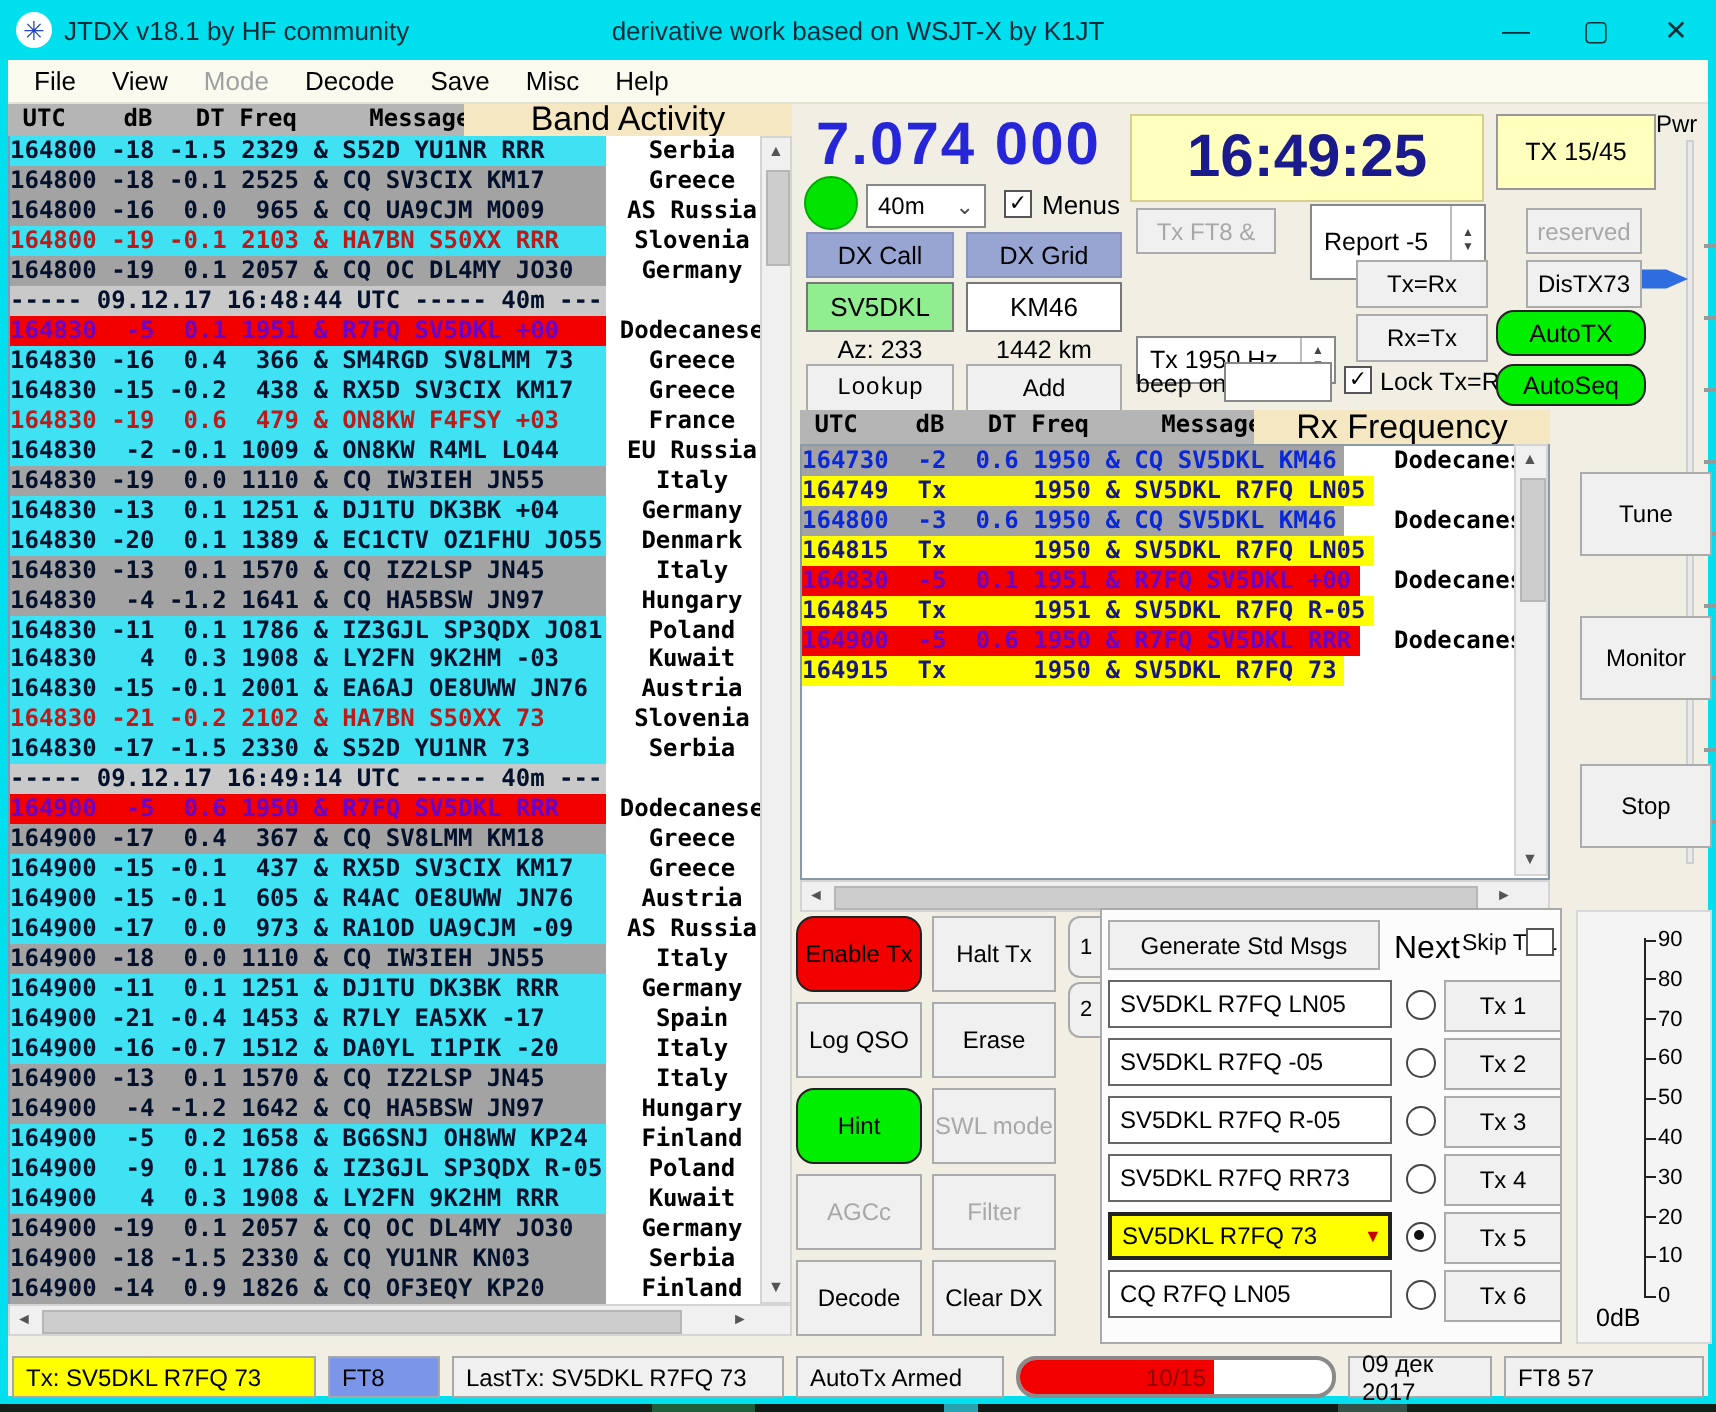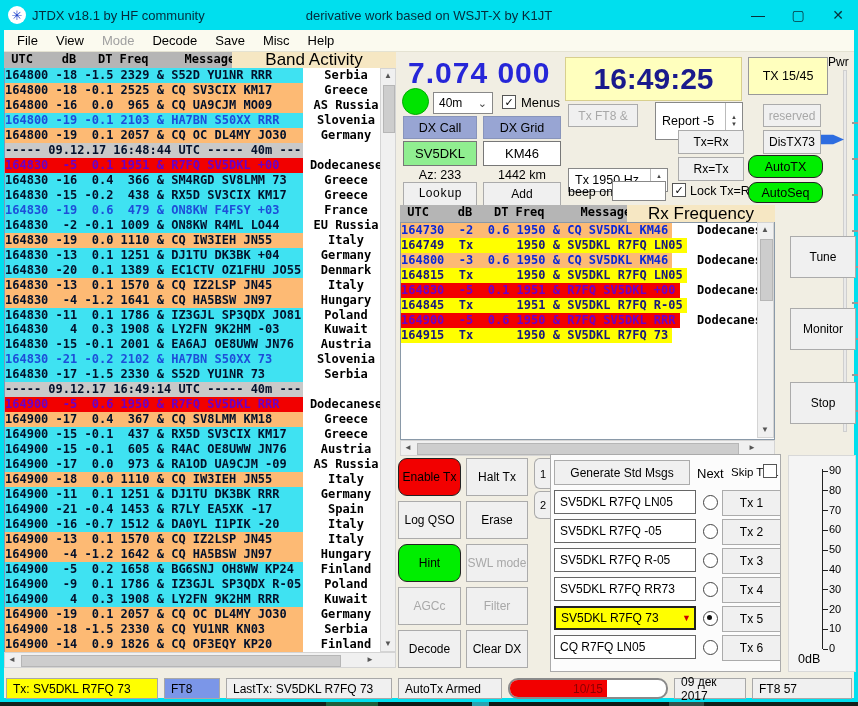--- a/index.html
+++ b/index.html
@@ -25,23 +25,23 @@
   .hdr-gray{background:#b5b5b5;color:#000;font:bold 12px "DejaVu Sans Mono",monospace;white-space:pre;overflow:hidden;}
   .hdr-tan{background:#f6e7c3;text-align:center;font-size:17px;line-height:16px;}
   #ba-body{left:4px;top:68px;width:392px;height:584px;background:#fff;border-left:1px solid #7d9ab8;overflow:hidden;}
   .trow{display:flex;height:14.97px;line-height:15px;position:relative;}
   .cells{white-space:pre;font:bold 12px "DejaVu Sans Mono",monospace;overflow:hidden;height:100%;}
   .ba-cells{width:298px;}
   .rx-cells{width:auto;padding-right:4px;}
   .country{position:absolute;top:0;height:100%;background:#fff;padding-left:4px;font:bold 12px "DejaVu Sans Mono",monospace;color:#000;white-space:pre;overflow:hidden;text-align:center;}
   .ba-country{left:298px;width:78px;}
   .rx-country{left:292px;width:62px;}
-  .bg-c{background:#3fe2f2;} .bg-g{background:#fdba74;} .bg-r{background:#f20000;}
+  .bg-c{background:#3fe2f2;} .bg-g{background:#a3a3a3;} .bg-r{background:#f20000;}
   .bg-s{background:#c9c9c9;} .bg-y{background:#ffff00;}
-  .fg-k{color:#03112c;} .fg-b{color:#1d4ed8;} .fg-p{color:#6a00c8;}
+  .fg-k{color:#03112c;} .fg-b{color:#b91c1c;} .fg-p{color:#6a00c8;}
   .fg-n{color:#0a28d8;} .fg-t{color:#17177e;}
   
   .sbar{background:#f0f0f0;border:1px solid #d4d4d4;}
   .sbtn{position:absolute;color:#555;font-size:8px;text-align:center;line-height:14px;width:14px;height:14px;}
   .sthumb{position:absolute;background:#cdcdcd;border:1px solid #b6b6b6;}
   #ba-vscroll{left:380px;top:68px;width:16px;height:584px;}
   #ba-hscroll{left:4px;top:652px;width:392px;height:16px;}
   #rx-vscroll{left:757px;top:222px;width:17px;height:216px;}
   #rx-hscroll{left:400px;top:440px;width:375px;height:16px;}
   
@@ -93,21 +93,21 @@
   
   #tune-btn{left:790px;top:236px;width:66px;height:42px;}
   #monitor-btn{left:790px;top:308px;width:66px;height:42px;}
   #stop-btn{left:790px;top:382px;width:66px;height:42px;}
   
   .bigbtn{width:63px;height:38px;font-size:12px;}
   
   #msg-panel{left:550px;top:454px;width:231px;height:218px;background:#fcfcfc;border:1px solid #aaa;}
   .vtab{background:#f0f0f0;border:1px solid #aaa;border-right:none;border-radius:6px 0 0 6px;display:flex;align-items:center;justify-content:center;font-size:11px;}
   #gen-btn{left:554px;top:460px;width:136px;height:25px;}
-  #next-label{left:697px;top:466px;font-size:13px;}
+  #next-label{left:697px;top:466px;font-size:16px;}
   #skip-label{left:731px;top:466px;font-size:11.5px;}
   #skip-cb{left:763px;top:464px;}
   .msg-field{position:absolute;left:554px;width:142px;height:24px;background:#fff;border:1px solid #666;font-size:12px;display:flex;align-items:center;padding-left:5px;overflow:hidden;box-sizing:border-box;}
   .msg-field.combo{background:#ffff00;border:2px solid #222;}
   .msg-field .carrow{margin-left:auto;width:15px;text-align:center;color:#c00;font-size:9px;}
   .radio{position:absolute;left:703px;width:13px;height:13px;border:1px solid #444;border-radius:50%;background:#fff;}
   .radio.sel::after{content:"";position:absolute;left:3px;top:3px;width:5px;height:5px;border-radius:50%;background:#111;}
   .txbtn{position:absolute;left:722px;width:57px;height:24px;}
   
   #meter-box{left:788px;top:455px;width:68px;height:217px;background:#f4f4f4;border:1px solid #d8d8d8;}

